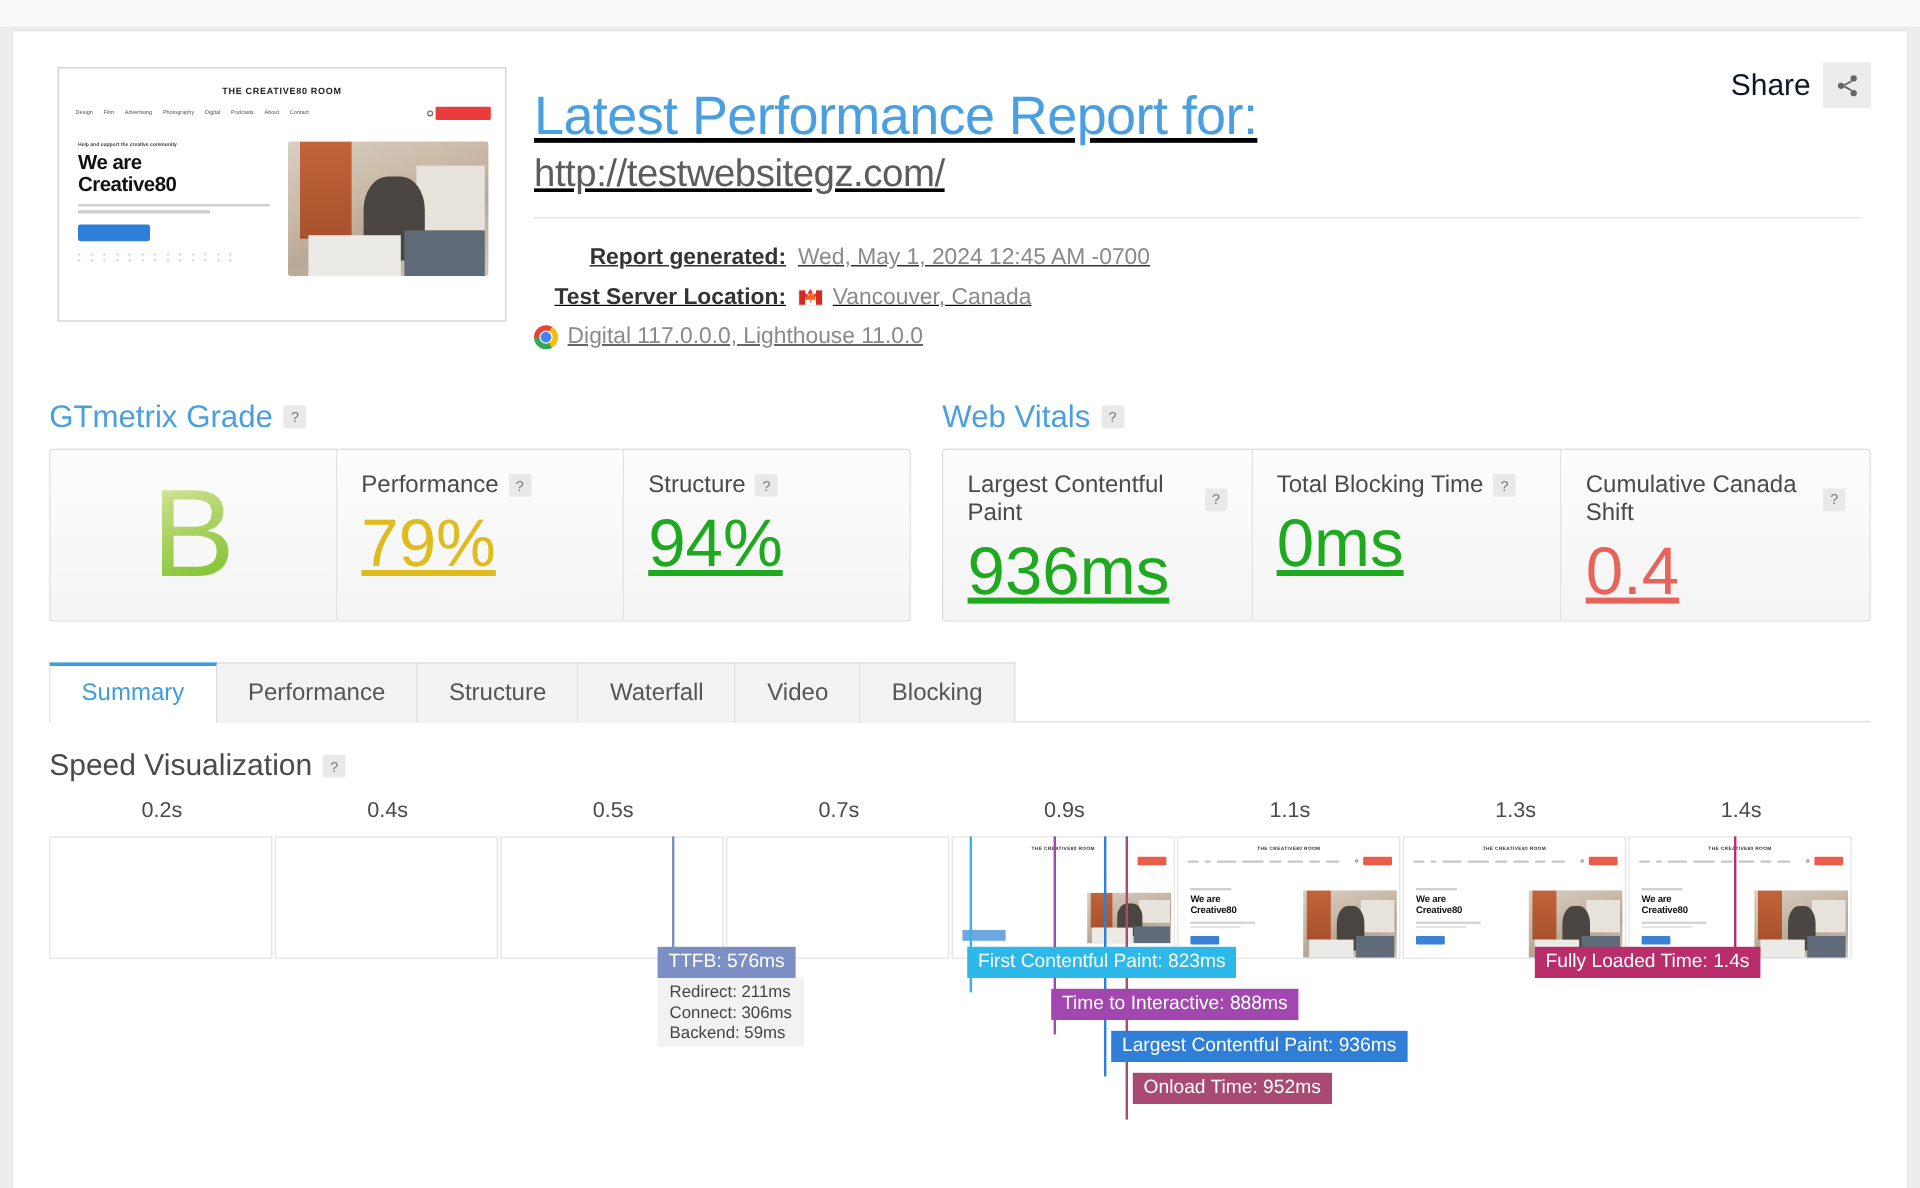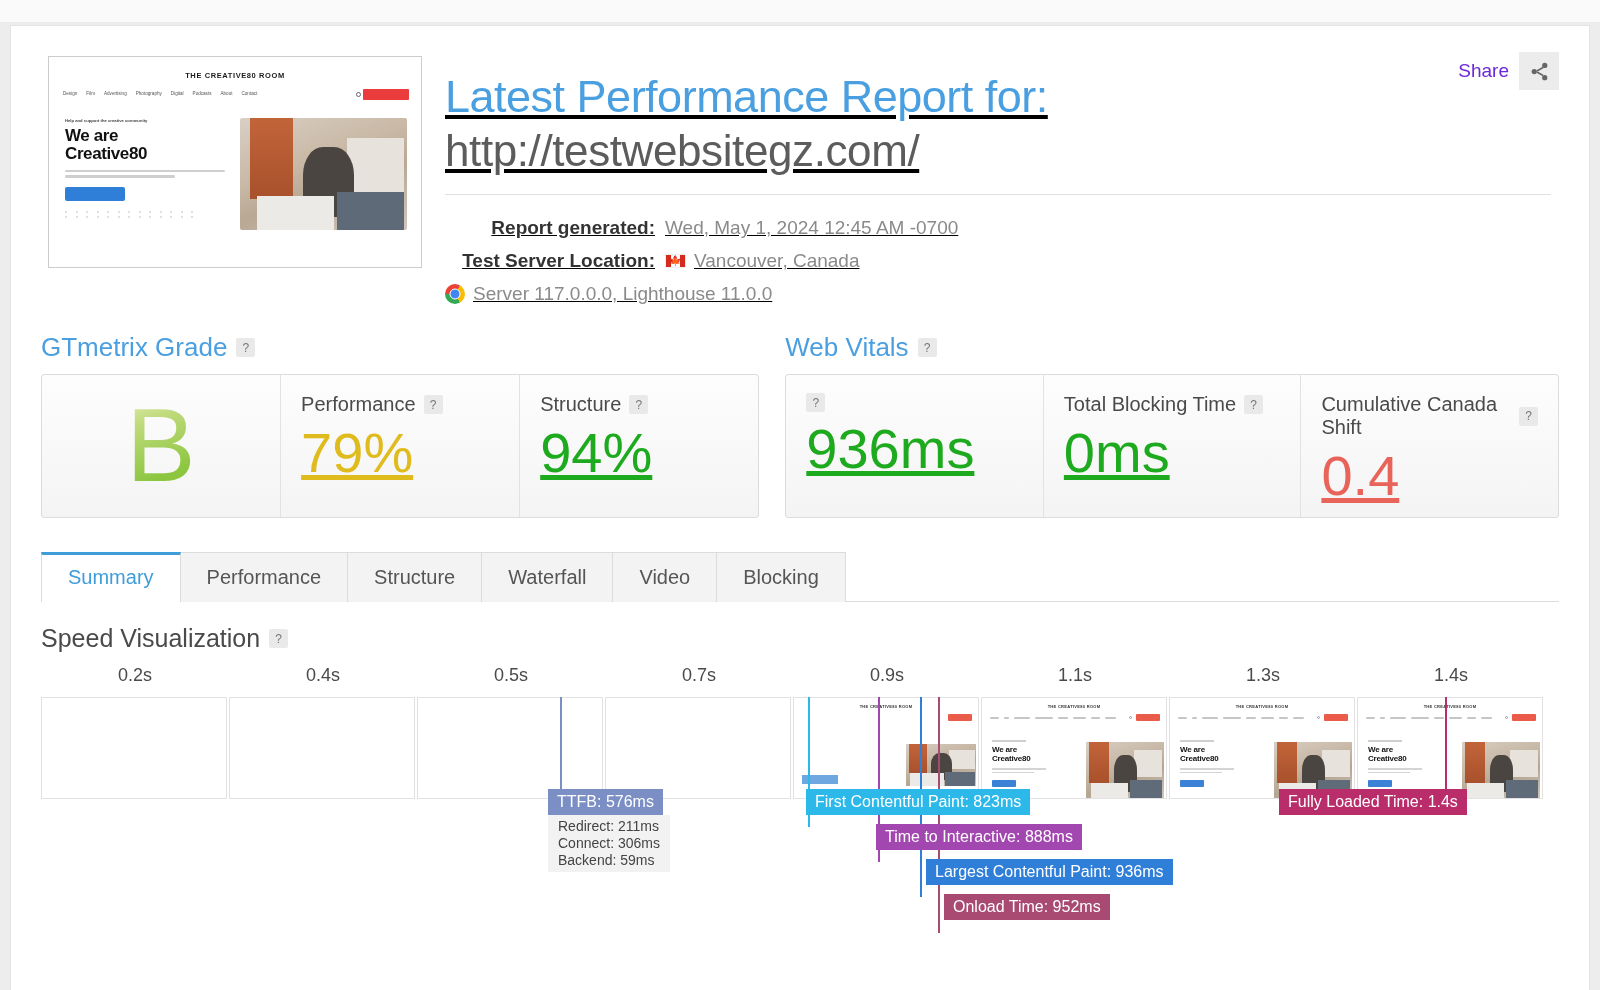--- a/index.html
+++ b/index.html
@@ -27,21 +27,21 @@
     border-bottom: none;
     overflow: hidden;
   }
 
   
   .header { position: relative; padding: 18px 30px 0 30px; height: 300px; }
   .share-wrap {
     position: absolute; right: 30px; top: 26px;
     display: flex; align-items: center; gap: 10px;
   }
-  .share-label { font-size: 19px; color: #6d28d9; }
+  .share-label { font-size: 25px; color: #0f172a; }
   .share-btn {
     width: 40px; height: 38px; background: #ececec;
     display: flex; align-items: center; justify-content: center;
     cursor: pointer;
   }
   .share-btn svg { display: block; }
 
   .thumb-frame {
     position: absolute; left: 37px; top: 30px;
     width: 374px; height: 212px;
@@ -79,21 +79,21 @@
   .ms-photo { width: 50%; height: 112px; border-radius: 2px; overflow: hidden; position: relative;
      background: linear-gradient(160deg,#d9cfc4 0%, #c9b9a6 38%, #b8a894 60%, #cfc6bc 100%); }
   .ms-photo .ph-a { position:absolute; left:6%; top:0; width:26%; height:72%; background: linear-gradient(180deg,#c2643a,#a8512c); }
   .ms-photo .ph-b { position:absolute; left:38%; top:26%; width:30%; height:62%; background:#4a4540; border-radius:40% 40% 10% 10%; }
   .ms-photo .ph-c { position:absolute; left:64%; top:18%; width:34%; height:48%; background:#e7e2db; }
   .ms-photo .ph-d { position:absolute; left:10%; bottom:0; width:46%; height:30%; background:#eceae7; }
   .ms-photo .ph-e { position:absolute; left:58%; bottom:0; width:40%; height:34%; background:#5e6a78; }
 
   .head-right { position: absolute; left: 434px; top: 46px; right: 38px; text-decoration: underline; }
   .h-title { font-size: 45px; color: #4a9fe0; font-weight: 400; line-height: 1.12; letter-spacing: -0.5px;}
-  .h-url { font-size: 44px; color: #5c5c5c; font-weight: 400; margin-top: 4px; letter-spacing: -0.4px;}
+  .h-url { font-size: 32px; color: #5c5c5c; font-weight: 400; margin-top: 4px; letter-spacing: -0.4px;}
   .head-rule { margin-top: 18px; border-top: 1px solid #e0e0e0; }
 
   .meta { margin-top: 16px; font-size: 19px; line-height: 33px; }
   .meta-row { display: flex; }
   .meta-k { width: 220px; text-align: right; color: #333; font-weight: 700; padding-right: 10px; white-space: nowrap; }
   .meta-v { color: #8a8a8a; display: flex; align-items: center; gap: 8px; }
   .flag-ca { width: 21px; height: 14px; background: #fff; position: relative; display:inline-block; flex: none;
      border: 1px solid #eee; }
   .flag-ca::before, .flag-ca::after { content:""; position:absolute; top:0; width: 5px; height: 100%; background:#d52b1e; }
   .flag-ca::before { left: 0; } .flag-ca::after { right: 0; }
@@ -310,21 +310,21 @@
               <span class="flag-ca">
                   <span class="flag-leaf">🍁</span>
                 </span>
               <span>Vancouver, Canada</span>
             </div>
           </div>
 
           <div class="meta-row">
             <div class="meta-v">
               <span class="chrome-ico"></span>
-              <span>Server 117.0.0.0, Lighthouse 11.0.0</span>
+              <span>Digital 117.0.0.0, Lighthouse 11.0.0</span>
             </div>
           </div>
 
         </div>
       </div>
     </div>
 
     <div class="scores">
 
       <div class="score-col left">
@@ -354,20 +354,21 @@
       </div>
 
       <div class="score-col right">
         <div class="sec-head">
           <span class="sec-title">Web Vitals</span>
           <span class="qmark">?</span>
         </div>
         <div class="panel">
           <div class="cell">
             <div class="cell-label">
+              <span>Largest Contentful Paint</span>
               <span class="qmark">?</span>
             </div>
             <div class="cell-value v-green">936ms</div>
           </div>
           <div class="cell">
             <div class="cell-label">
               <span>Total Blocking Time</span>
               <span class="qmark">?</span>
             </div>
             <div class="cell-value v-green">0ms</div>

